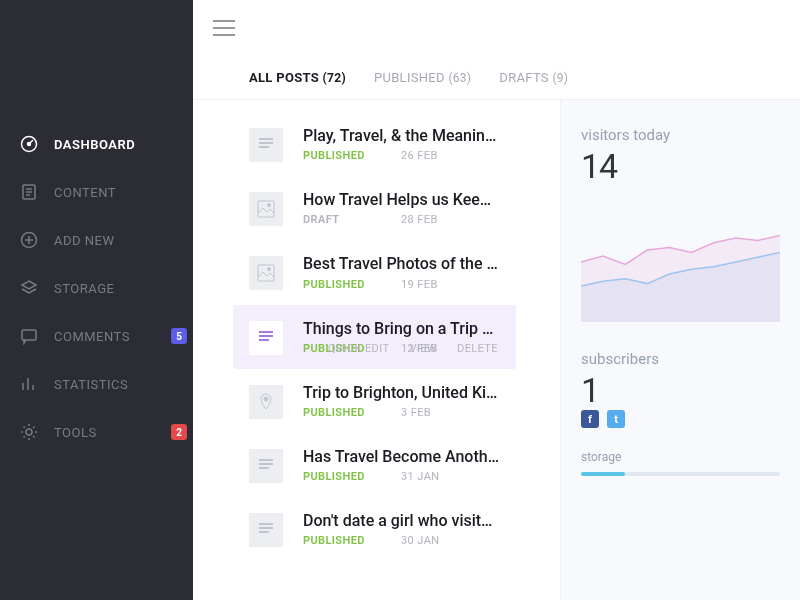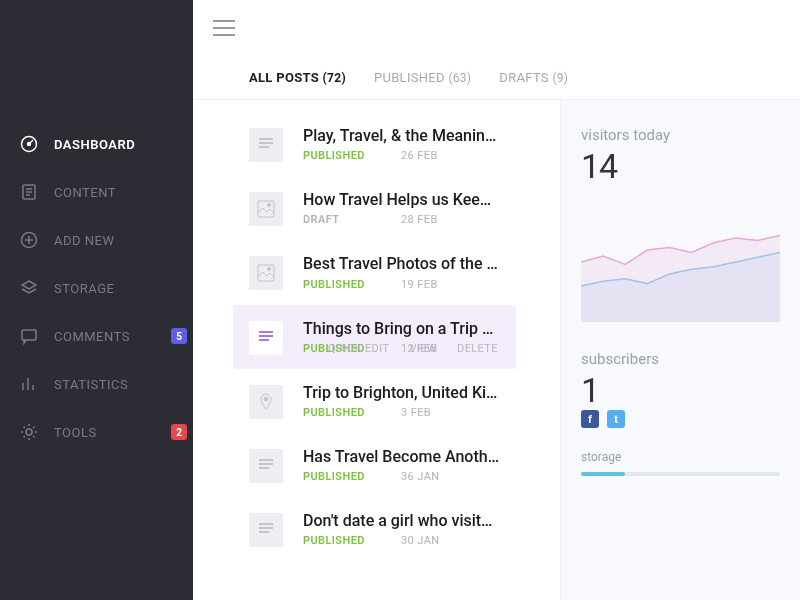--- a/index.html
+++ b/index.html
@@ -220,21 +220,21 @@
         <div class="post">
           <div class="thumb">
             <svg viewBox="0 0 20 20">
               <use href="#th-text"></use>
             </svg>
           </div>
           <div class="post-body">
             <div class="post-title">Has Travel Become Another Exercise in Narcissism?</div>
             <div class="post-meta">
               <span class="status published">PUBLISHED</span>
-              <span class="date">36 JAN</span>
+              <span class="date">31 JAN</span>
             </div>
           </div>
         </div>
         <div class="post">
           <div class="thumb">
             <svg viewBox="0 0 20 20">
               <use href="#th-text"></use>
             </svg>
           </div>
           <div class="post-body">

